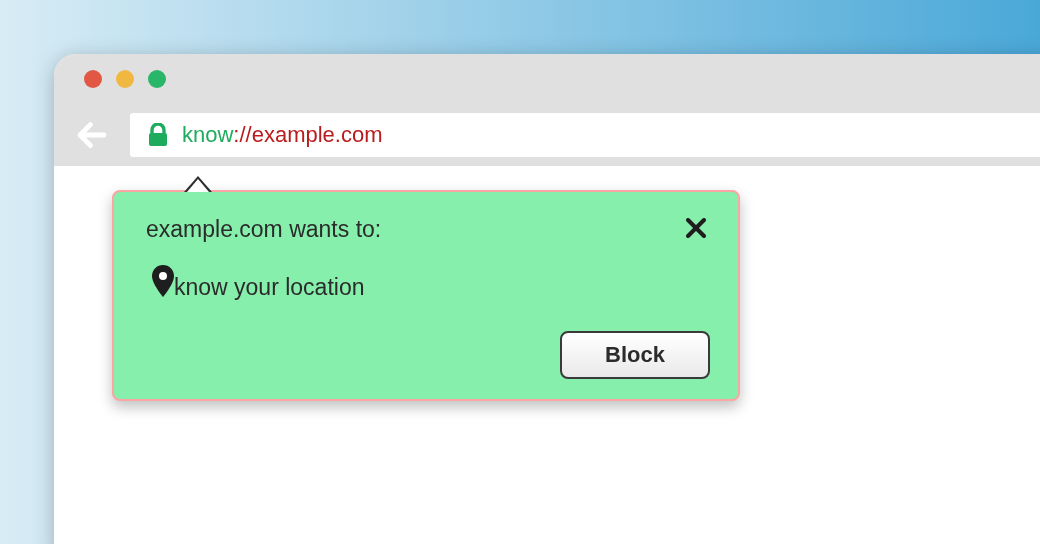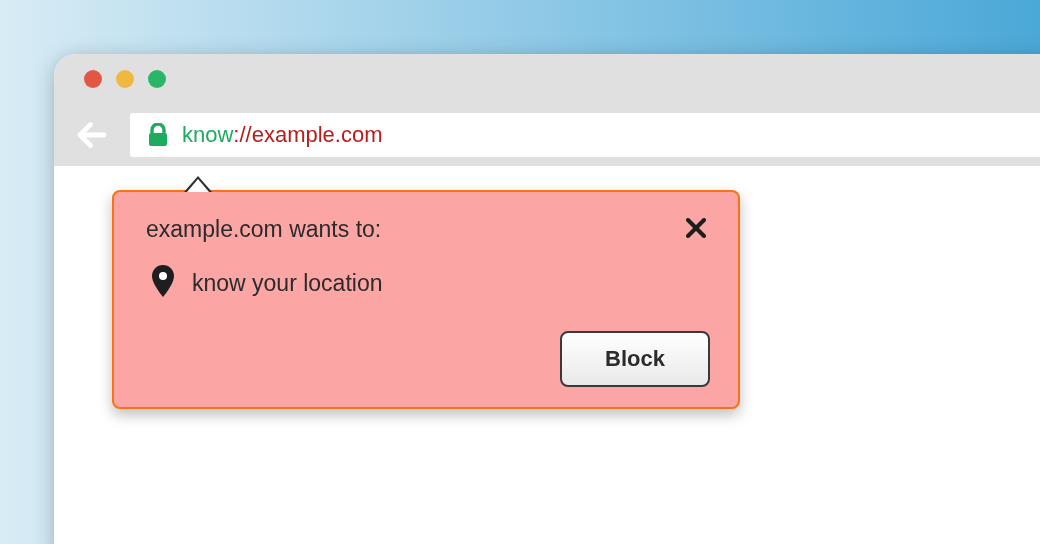--- a/index.html
+++ b/index.html
@@ -36,43 +36,43 @@
   }
   .lock svg{display:block}
   .url-proto{color:#1fab5e}
   .url-rest{color:#b91c1c}
 
   .viewport{position:absolute;left:0;right:0;top:112px;bottom:0;background:#ffffff}
 
   
   .popover{
     position:absolute;left:112px;top:190px;width:628px;
-    background:#fca5a5;border:2px solid #f97316;border-radius:8px;
+    background:#86efac;border:2px solid #fca5a5;border-radius:8px;
     box-shadow:0 6px 14px rgba(0,0,0,.25);
     padding:22px 28px 20px 32px;
     box-sizing:border-box;
   }
   .popover .arrow{
     position:absolute;left:70px;top:-16px;width:0;height:0;
     border-left:14px solid transparent;border-right:14px solid transparent;
     border-bottom:16px solid #2e2e2e;
   }
   .popover .arrow::after{
     content:"";position:absolute;left:-11px;top:3px;width:0;height:0;
     border-left:11px solid transparent;border-right:11px solid transparent;
     border-bottom:13px solid #ffffff;
   }
   .pop-head{display:flex;align-items:flex-start;justify-content:space-between}
   .pop-title{font-size:23px;color:#2b2b2b;margin:2px 0 0 0}
   .close-btn{width:28px;height:28px;display:flex;align-items:center;justify-content:center;cursor:pointer}
-  .perm-row{display:flex;align-items:center;gap:18px;margin:22px 0 0 6px}
+  .perm-row{display:flex;align-items:flex-end;margin:22px 0 0 6px}
   .perm-text{font-size:23px;color:#2b2b2b}
   .btns{display:flex;justify-content:flex-end;gap:16px;margin-top:30px}
   .btn{
-    min-width:150px;height:56px;border:2px solid #3a3a3a;border-radius:8px;
+    min-width:150px;height:48px;border:2px solid #3a3a3a;border-radius:8px;
     background:linear-gradient(#ffffff,#e9e9e9);
     font-size:22px;font-weight:600;color:#2b2b2b;cursor:pointer;
     display:flex;align-items:center;justify-content:center;
     box-sizing:border-box;
   }
 </style>
 </head>
 <body>
 
 <div class="window">

